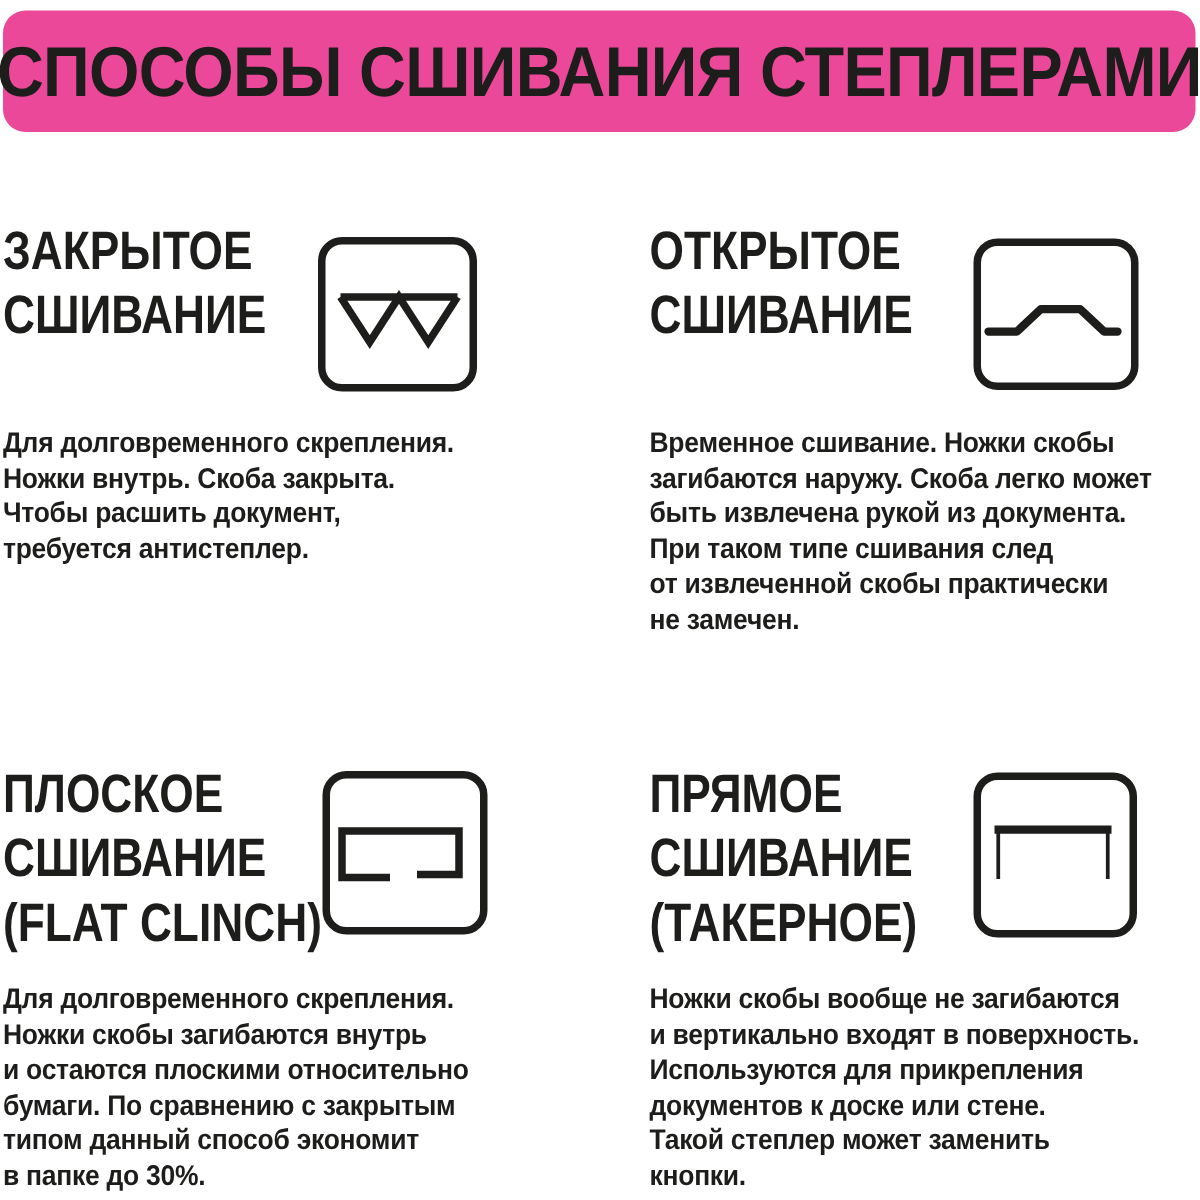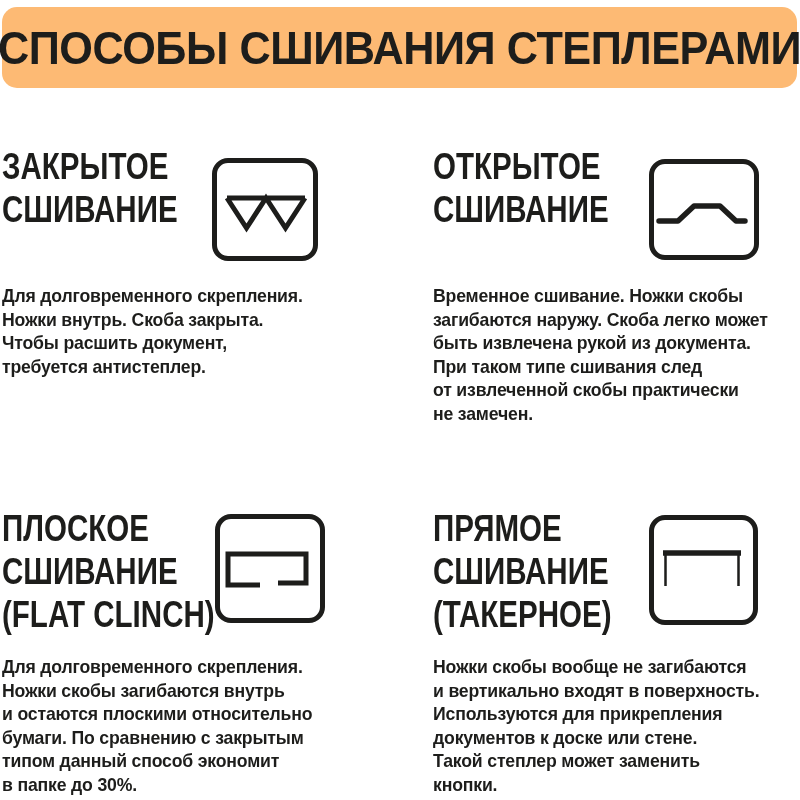--- a/index.html
+++ b/index.html
@@ -5,21 +5,21 @@
   html,body { margin:0; padding:0; }
   body {
     width:800px; height:800px; position:relative;
     background:#ffffff; overflow:hidden;
     font-family:"Liberation Sans", sans-serif;
     color:#1d1d1b;
   }
   
   .titlebar {
     position:absolute; left:2px; top:7px; width:795px; height:81px;
-    background:#fdba74; border-radius:15px;
+    background:#ec4899; border-radius:15px;
     display:flex; align-items:center; justify-content:center;
   }
   .titlebar h1 {
     margin:0; font-size:47px; font-weight:bold; letter-spacing:-0.5px;
     transform:scaleX(0.92); transform-origin:center center;
     white-space:pre; color:#1d1d1b;
   }
   
   .sec { position:absolute; width:370px; }
   .sec1 { left:2px;   top:145px; }

